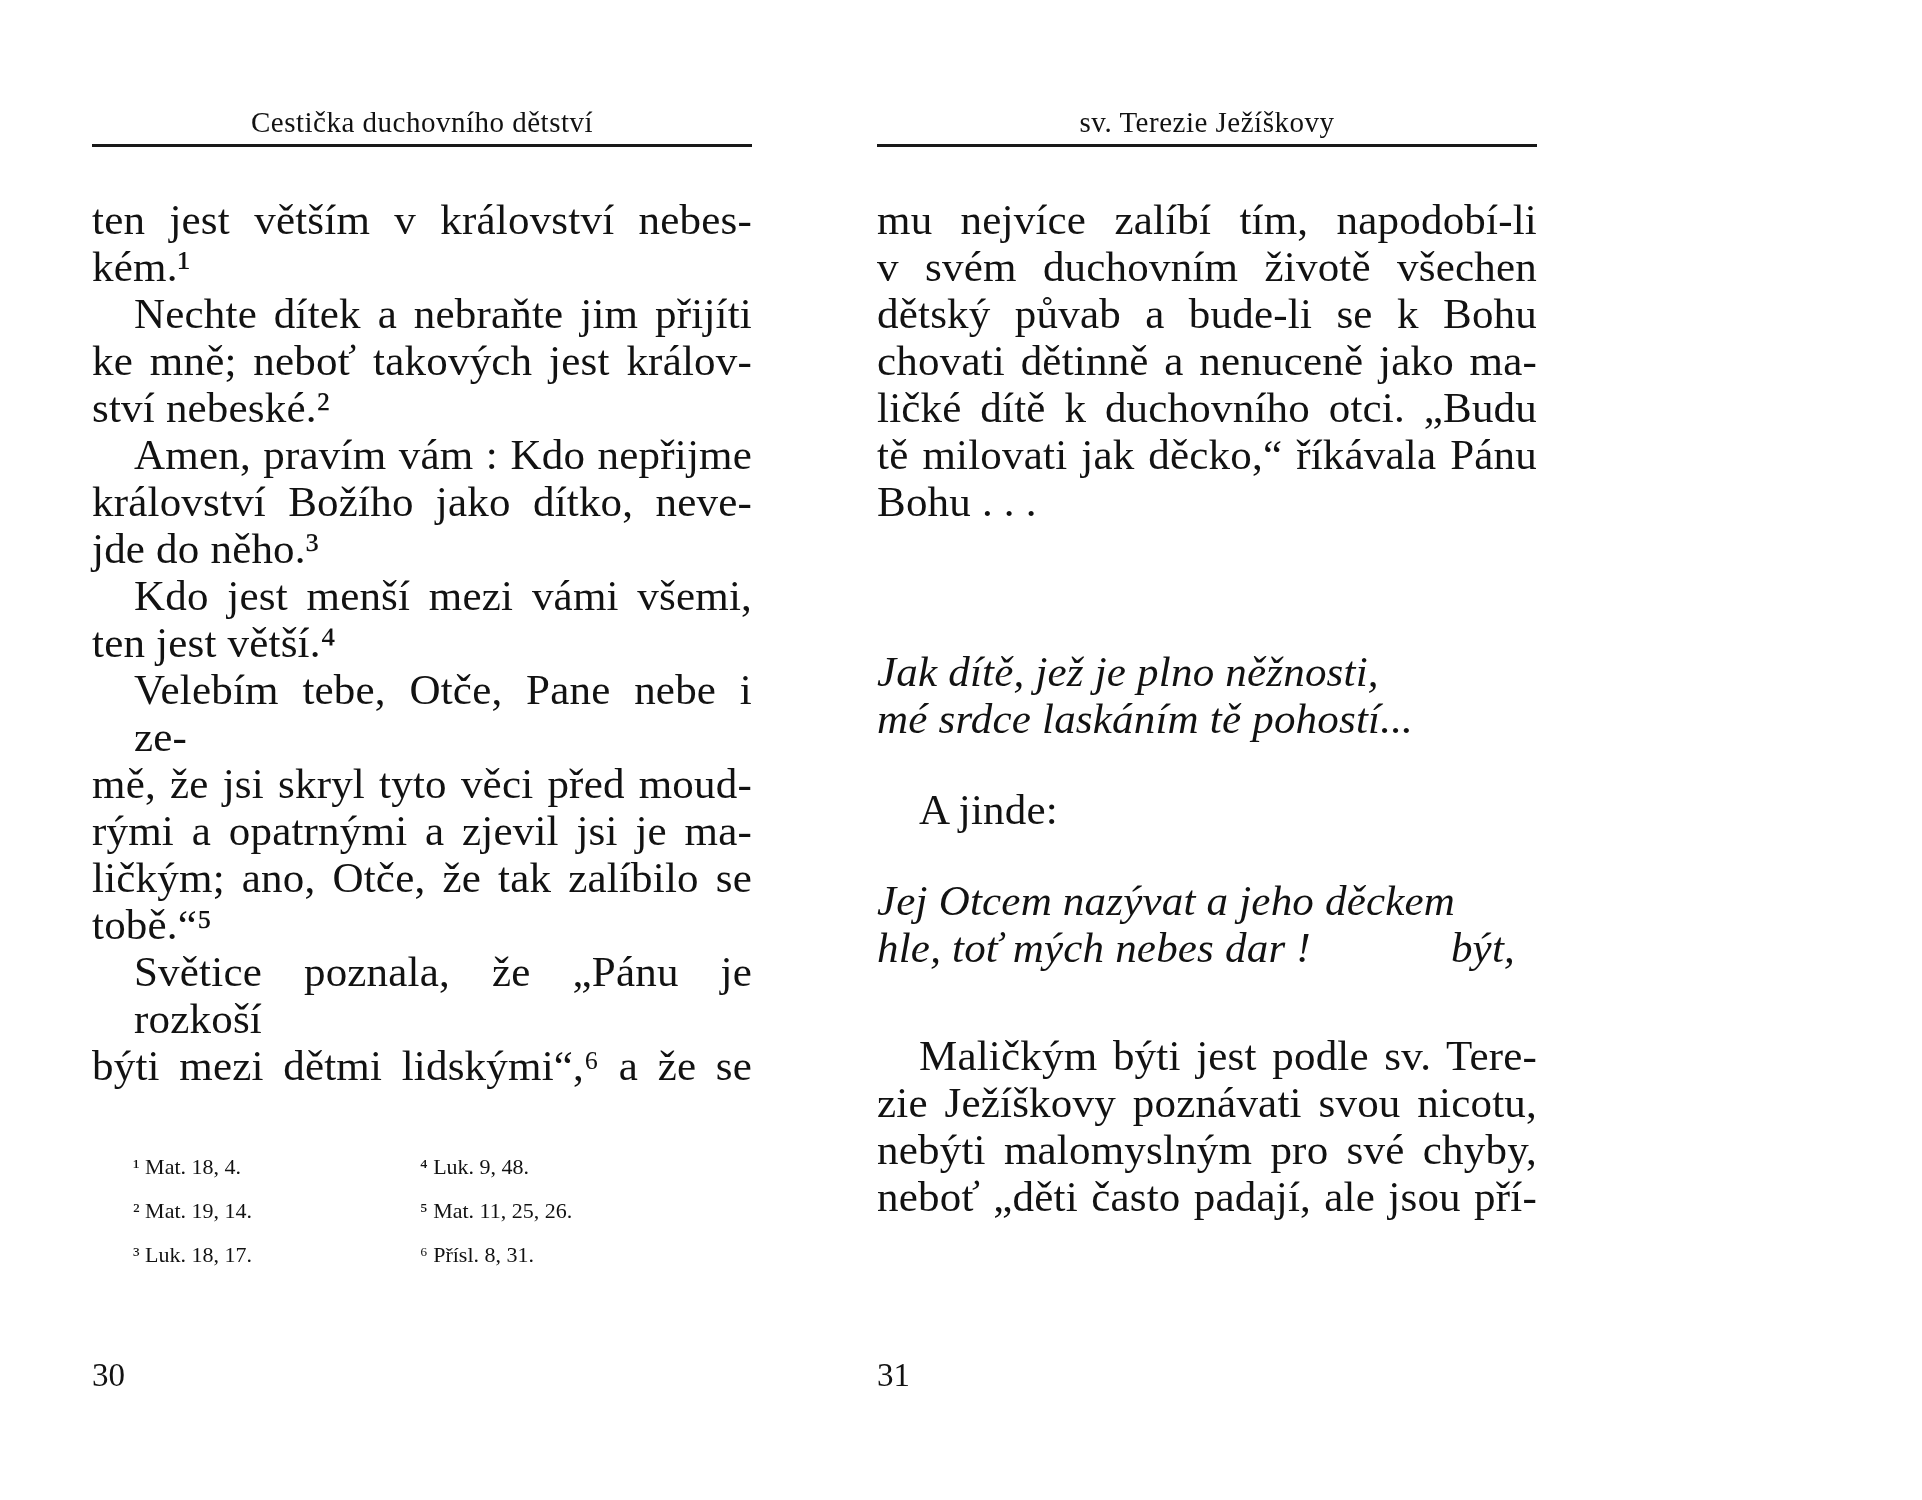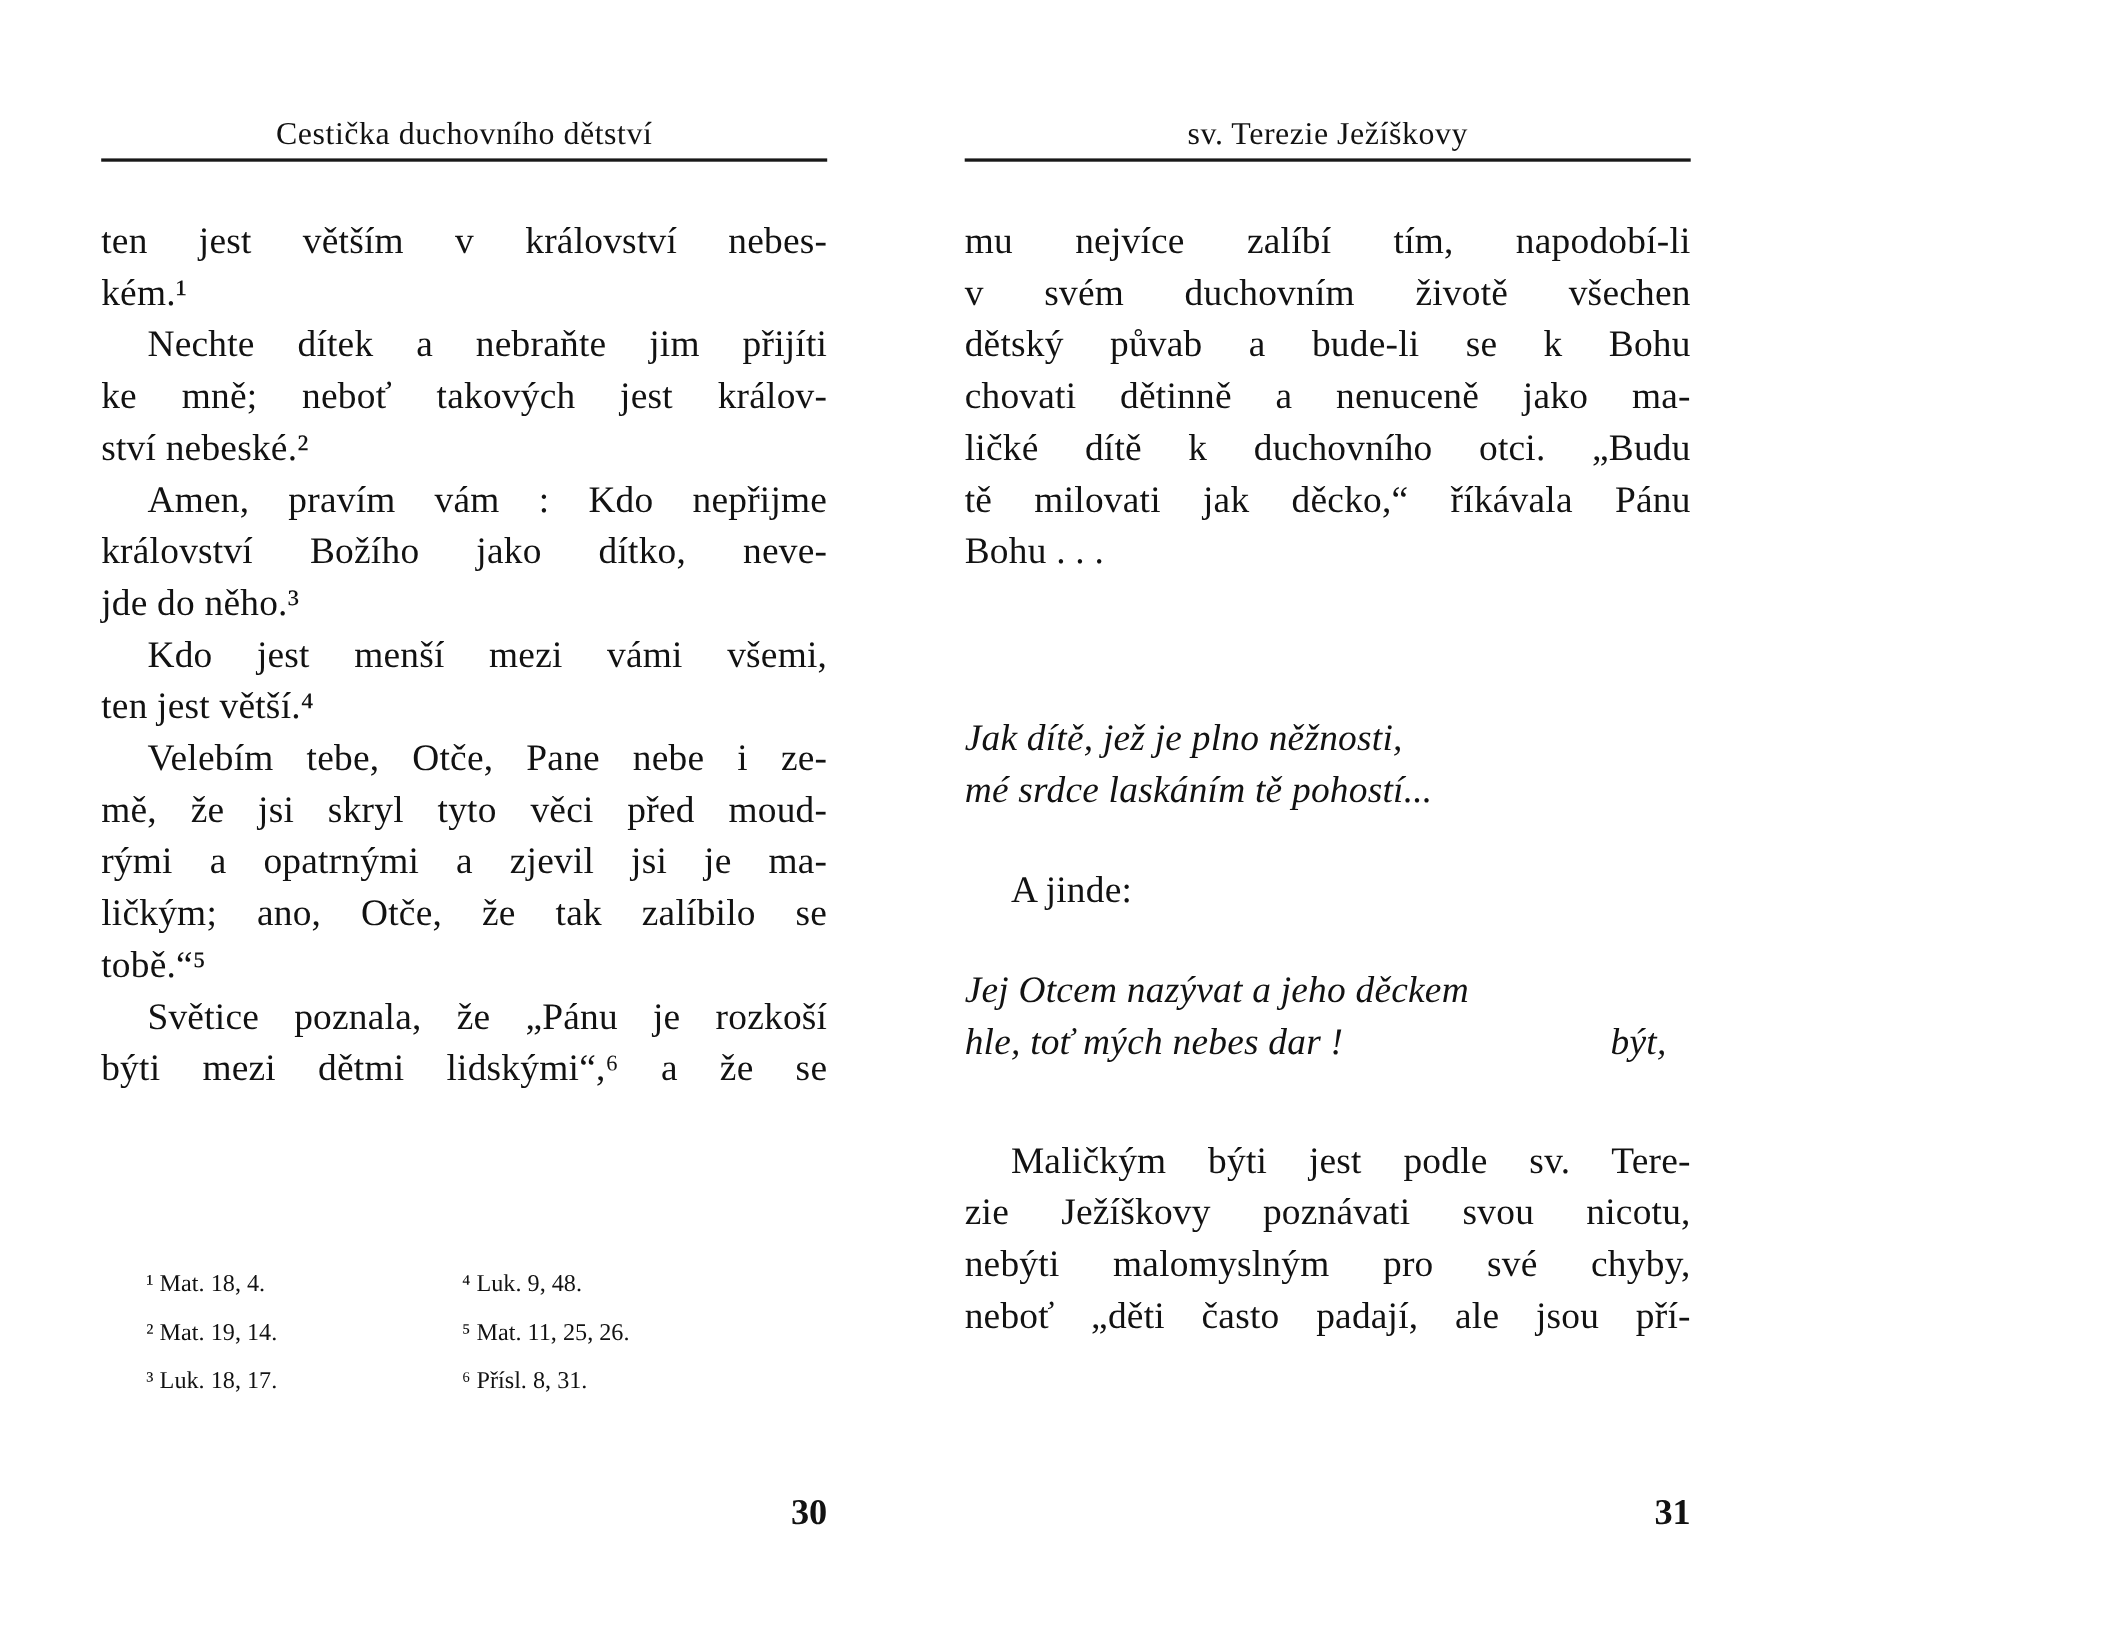--- a/index.html
+++ b/index.html
@@ -36,21 +36,21 @@
   .header-rule {
     border: none;
     border-top: 3px solid #181818;
     margin: 0 0 49px 0;
     height: 0;
   }
 
   .body-text { position: relative; }
 
   .line {
-    font-size: 34px;
+    font-size: 43px;
     line-height: 47px;
     min-height: 47px;
     letter-spacing: 0.2px;
   }
   .fill {
     text-align: justify;
     text-align-last: justify;
   }
   .indent { padding-left: 42px; }
 
@@ -74,24 +74,23 @@
     line-height: 44px;
   }
   .fn-col1 { margin-left: 41px; width: 287px; }
   .fn-col2 { }
 
   .page-number {
     position: absolute;
     top: 1252px;
     left: 0;
     width: 100%;
-    text-align: right;
+    text-align: left;
     font-size: 33px;
     line-height: 47px;
-    font-weight: bold;
   }
 </style>
 </head>
 <body>
 
 <div class="page" id="page-left">
   <div class="running-header">Cestička duchovního dětství</div>
   <hr class="header-rule">
   <div class="body-text">
     <div class="line fill">ten jest větším v království nebes-</div>

